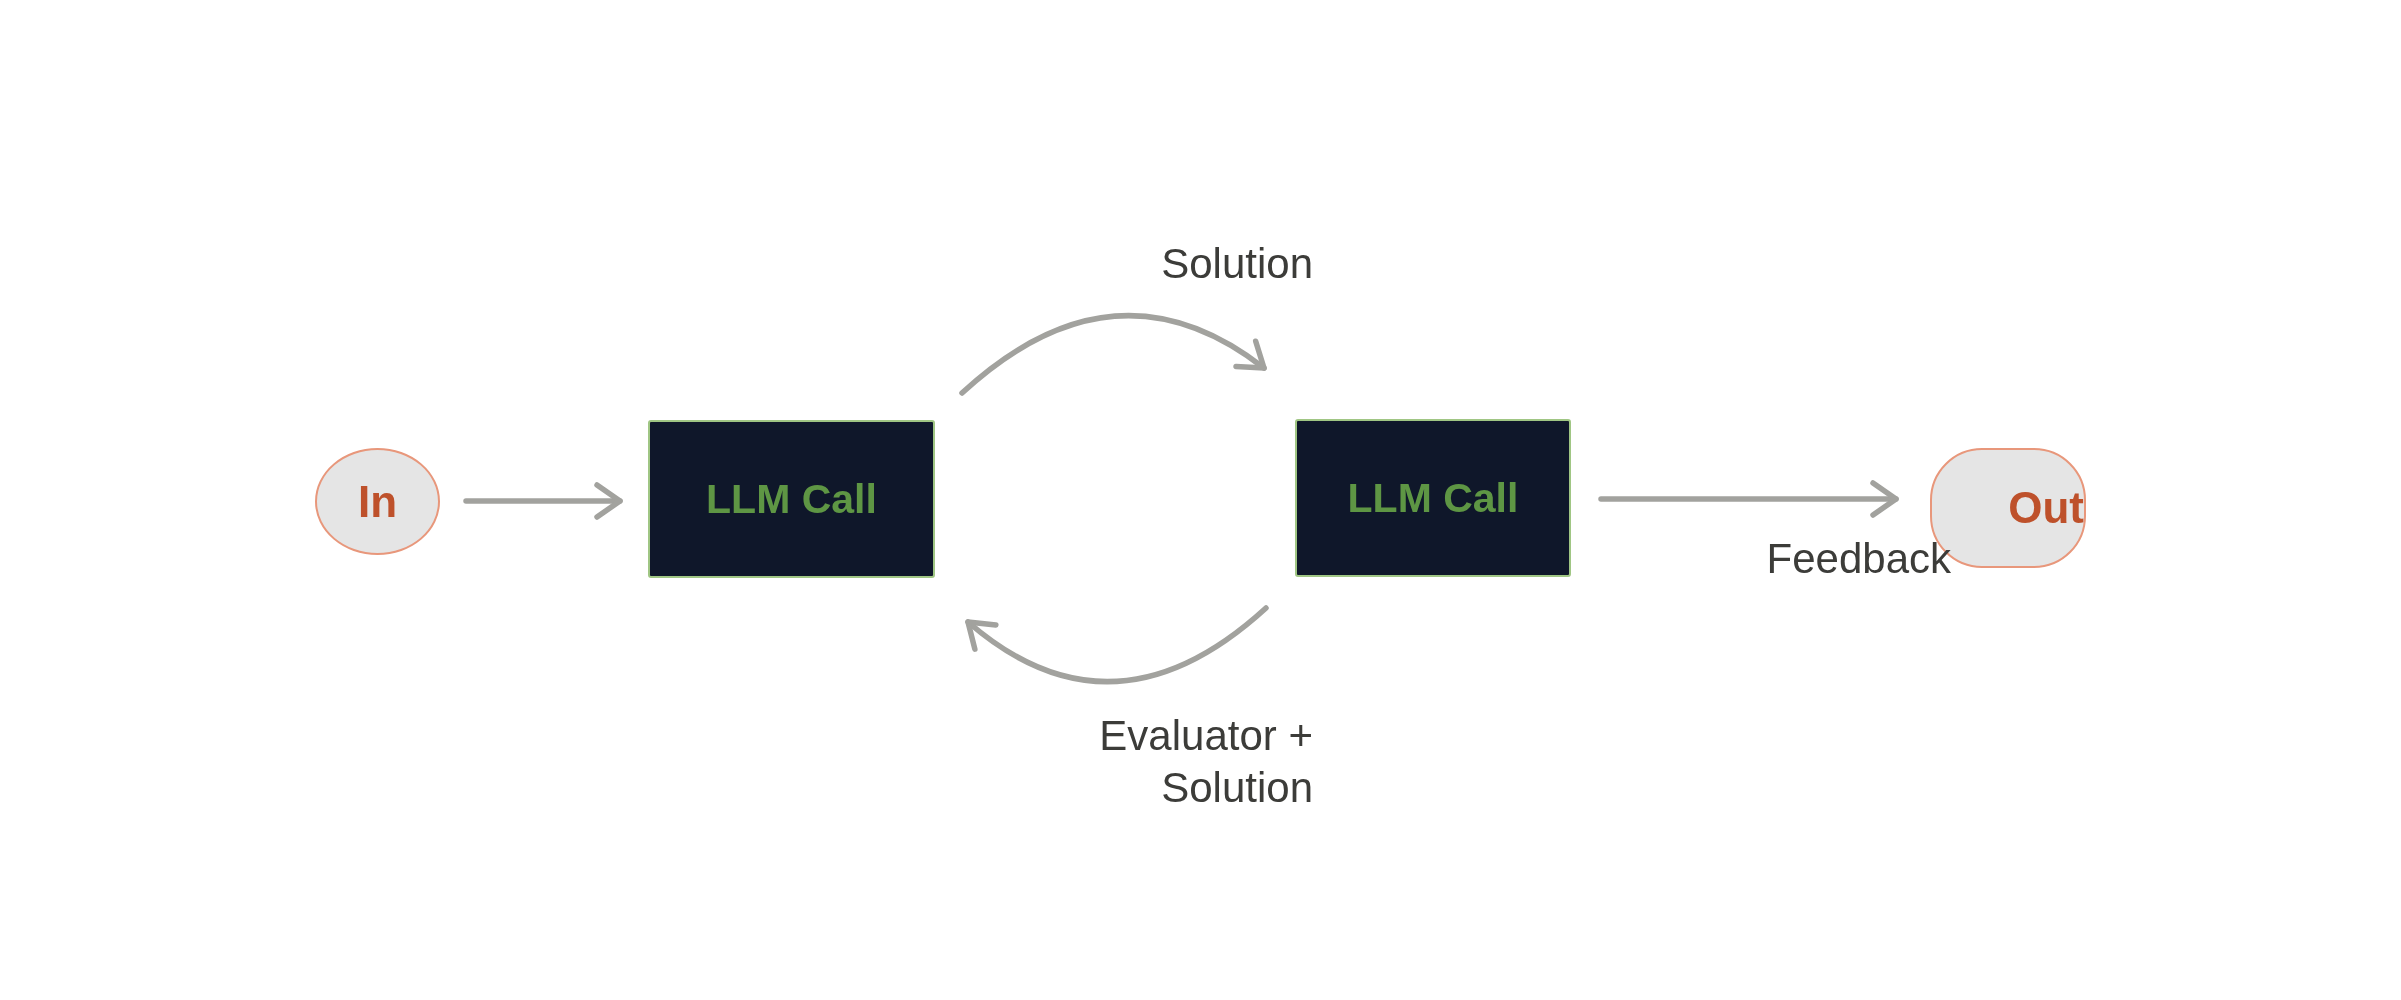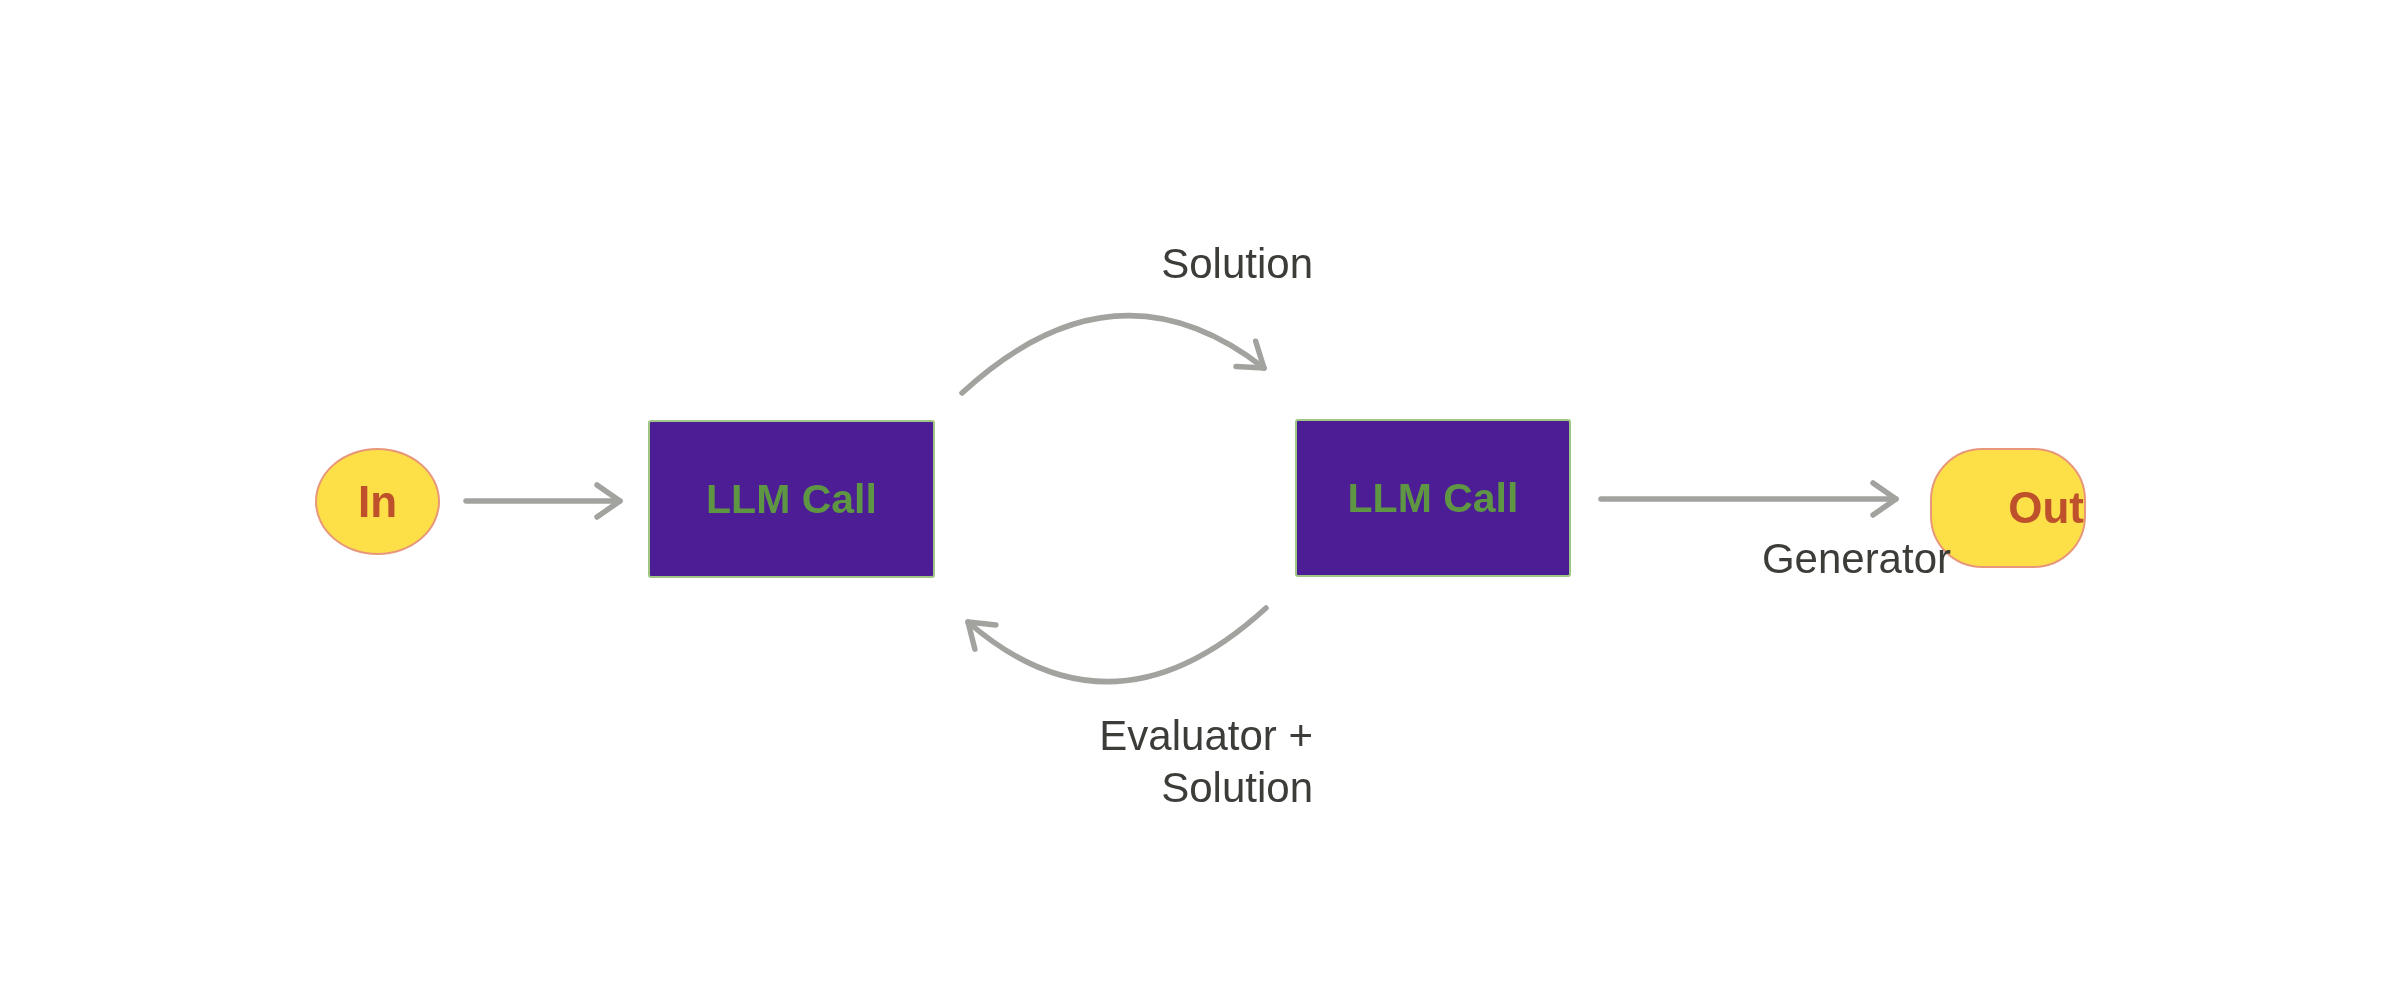--- a/index.html
+++ b/index.html
@@ -24,21 +24,21 @@
   }
   .node {
     position: absolute;
     display: flex;
     align-items: center;
     justify-content: center;
     text-align: center;
     box-sizing: border-box;
   }
   .node-terminal {
-    background: #fde047;
+    background: #e5e5e5;
     border: 2.5px solid #e8977b;
     color: #be512b;
     font-weight: bold;
     font-size: 44px;
   }
   .node-in {
     left: 315px;
     top: 448px;
     width: 125px;
     height: 107px;
@@ -46,21 +46,21 @@
   }
   .node-out {
     left: 1930px;
     top: 448px;
     width: 156px;
     height: 120px;
     border-radius: 52px;
     justify-content: flex-end;
   }
   .node-llm {
-    background: #4c1d95;
+    background: #0f172a;
     border: 2.5px solid #a0c684;
     border-radius: 3px;
     color: #5e9644;
     font-weight: bold;
     font-size: 41px;
     line-height: 1.28;
   }
   .node-generator {
     left: 648px;
     top: 420px;
@@ -130,20 +130,20 @@
       <div>LLM Call</div>
     </div>
   </div>
 
   <div class="node node-terminal node-out">
     <span>Out</span>
   </div>
 
   <div class="edge-label label-solution">Solution</div>
 
-  <div class="edge-label label-accepted">Generator</div>
+  <div class="edge-label label-accepted">Feedback</div>
 
   <div class="edge-label label-rejected">
     <div>Evaluator +</div>
     <div>Solution</div>
   </div>
 
 </div>
 
 </body></html>

